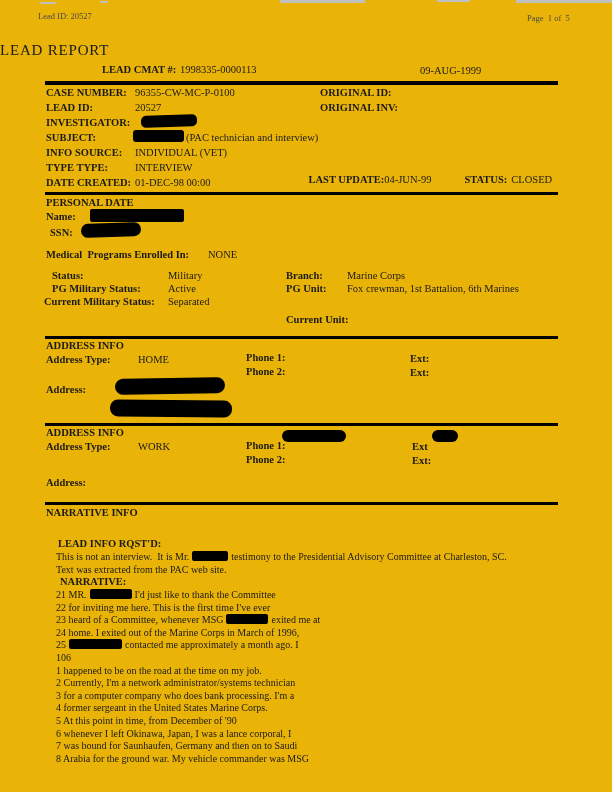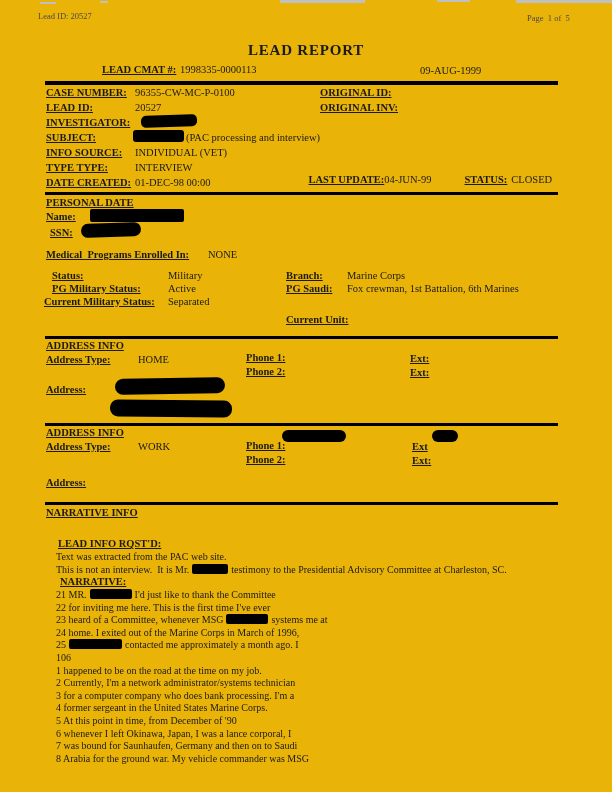--- a/index.html
+++ b/index.html
@@ -3,25 +3,25 @@
 <meta charset="utf-8">
 <style>
   html,body { margin:0; padding:0; background:#e8e8e8; }
   .page {
     position:relative; width:612px; height:792px; margin:0 auto;
     background:#eab308; overflow:hidden;
     font-family:"Liberation Serif","DejaVu Serif",serif;
     color:#1a1a1a;
   }
   .t { position:absolute; font-size:10.5px; white-space:pre; line-height:12px; }
-  .b { font-weight:bold;text-decoration:underline; }
+  .b { font-weight:bold; }
   .sm { font-size:8.5px; color:#4a4a4a; }
   .title {
-    position:absolute; left:0; top:42px; width:100%; text-align:center;
-    font-weight:bold; font-size:15px; letter-spacing:0.8px; white-space:pre;
+    position:absolute; left:0; top:42px; width:100%; text-align:left;
+    font-weight:normal; font-size:15px; letter-spacing:0.8px; white-space:pre;
   }
   .rule { position:absolute; left:45px; width:513px; background:#000; }
   .blob { position:absolute; background:#000; }
   .scanmark { position:absolute; background:#c0c0c0; }
   .nflow { position:absolute; font-size:10px; line-height:12.6px; }
   .nline { white-space:pre; }
   .redact {
     display:inline-block; background:#000; height:10px;
     border-radius:2px; vertical-align:-1px; margin:0 3px;
   }
@@ -55,21 +55,21 @@
 
   <span class="t b" style="left:46px;top:102px">LEAD ID:</span>
   <span class="t" style="left:135px;top:102px">20527</span>
   <span class="t b" style="left:320px;top:102px">ORIGINAL INV:</span>
 
   <span class="t b" style="left:46px;top:117px">INVESTIGATOR:</span>
   <div class="blob" style="left:141px;top:115px;width:56px;height:12px;border-radius:5px;transform:rotate(-2deg)"></div>
 
   <span class="t b" style="left:46px;top:132px">SUBJECT:</span>
   <div class="blob" style="left:133px;top:130px;width:51px;height:12px;border-radius:3px"></div>
-  <span class="t" style="left:186px;top:132px">(PAC processing and interview)</span>
+  <span class="t" style="left:186px;top:132px">(PAC technician and interview)</span>
 
   <span class="t b" style="left:46px;top:147px">INFO SOURCE:</span>
   <span class="t" style="left:135px;top:147px">INDIVIDUAL (VET)</span>
 
   <span class="t b" style="left:46px;top:162px">TYPE TYPE:</span>
   <span class="t" style="left:135px;top:162px">INTERVIEW</span>
   <div class="t pair" style="left:298px;top:162px">
     <span class="b">LAST UPDATE:</span><span>04-JUN-99</span>
   </div>
   <div class="t pair" style="left:454px;top:162px">
@@ -90,21 +90,21 @@
   <span class="t b" style="left:46px;top:249px">Medical  Programs Enrolled In:</span>
   <span class="t" style="left:208px;top:249px">NONE</span>
 
   <span class="t b" style="left:52px;top:270px">Status:</span>
   <span class="t" style="left:168px;top:270px">Military</span>
   <span class="t b" style="left:286px;top:270px">Branch:</span>
   <span class="t" style="left:347px;top:270px">Marine Corps</span>
 
   <span class="t b" style="left:52px;top:283px">PG Military Status:</span>
   <span class="t" style="left:168px;top:283px">Active</span>
-  <span class="t b" style="left:286px;top:283px">PG Saudi:</span>
+  <span class="t b" style="left:286px;top:283px">PG Unit:</span>
   <span class="t" style="left:347px;top:283px">Fox crewman, 1st Battalion, 6th Marines</span>
 
   <span class="t b" style="left:44px;top:296px">Current Military Status:</span>
   <span class="t" style="left:168px;top:296px">Separated</span>
 
   <span class="t b" style="left:286px;top:314px">Current Unit:</span>
 
   <div class="rule" style="top:336px;height:2.5px"></div>
 
   <span class="t b" style="left:46px;top:340px">ADDRESS INFO</span>
@@ -129,28 +129,28 @@
   <div class="blob" style="left:432px;top:430px;width:26px;height:12px;border-radius:6px"></div>
   <span class="t b" style="left:246px;top:454px">Phone 2:</span>
   <span class="t b" style="left:412px;top:455px">Ext:</span>
   <span class="t b" style="left:46px;top:477px">Address:</span>
 
   <div class="rule" style="top:502px;height:3px"></div>
 
   <span class="t b" style="left:46px;top:507px">NARRATIVE INFO</span>
   <span class="t b" style="left:58px;top:538px">LEAD INFO RQST'D:</span>
   <div class="nflow" style="left:56px;top:550px;line-height:13px">
+      <div class="nline"><span>This is not an interview.  It is Mr.</span><span class="redact" style="width: 36px;"></span><span>testimony to the Presidential Advisory Committee at Charleston, SC.</span></div>
       <div class="nline"><span>Text was extracted from the PAC web site.</span></div>
-      <div class="nline"><span>This is not an interview.  It is Mr.</span><span class="redact" style="width: 36px;"></span><span>testimony to the Presidential Advisory Committee at Charleston, SC.</span></div>
     </div>
   <span class="t b" style="left:60px;top:576px">NARRATIVE:</span>
   <div class="nflow" style="left:56px;top:589px">
       <div class="nline"><span>21 MR.</span><span class="redact" style="width: 42px;"></span><span>I'd just like to thank the Committee</span></div>
       <div class="nline"><span>22 for inviting me here. This is the first time I've ever</span></div>
-      <div class="nline"><span>23 heard of a Committee, whenever MSG</span><span class="redact" style="width: 42px;"></span><span>systems me at</span></div>
+      <div class="nline"><span>23 heard of a Committee, whenever MSG</span><span class="redact" style="width: 42px;"></span><span>exited me at</span></div>
       <div class="nline"><span>24 home. I exited out of the Marine Corps in March of 1996,</span></div>
       <div class="nline"><span>25</span><span class="redact" style="width: 53px;"></span><span>contacted me approximately a month ago. I</span></div>
       <div class="nline"><span>106</span></div>
       <div class="nline"><span>1 happened to be on the road at the time on my job.</span></div>
       <div class="nline"><span>2 Currently, I'm a network administrator/systems technician</span></div>
       <div class="nline"><span>3 for a computer company who does bank processing. I'm a</span></div>
       <div class="nline"><span>4 former sergeant in the United States Marine Corps.</span></div>
       <div class="nline"><span>5 At this point in time, from December of '90</span></div>
       <div class="nline"><span>6 whenever I left Okinawa, Japan, I was a lance corporal, I</span></div>
       <div class="nline"><span>7 was bound for Saunhaufen, Germany and then on to Saudi</span></div>

